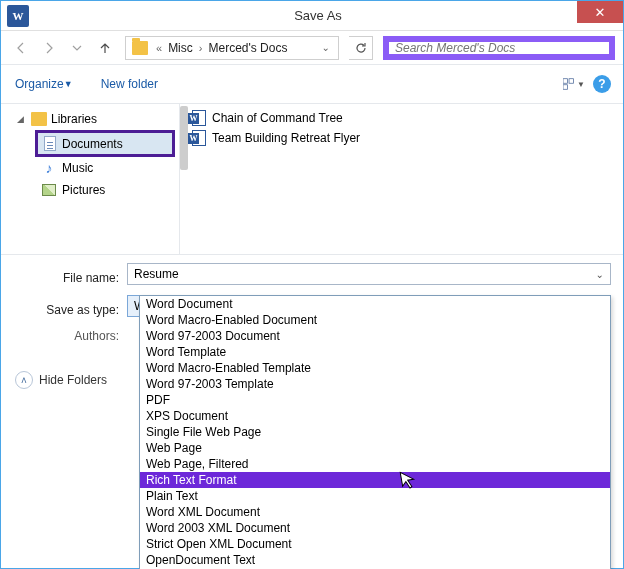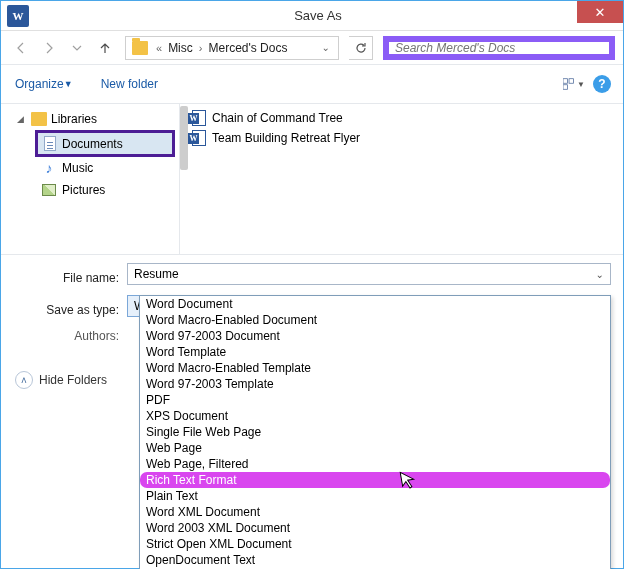--- a/index.html
+++ b/index.html
@@ -67,21 +67,21 @@
 .form-row .field.highlight { background:#e6f0fb; border:1px solid #7ba7d8; }
 .authors-row { display:flex; align-items:flex-start; }
 .authors-row label { width:114px; text-align:right; padding-right:8px; font-size:12px; color:#555; padding-top:2px; }
 
 .hide-folders { display:flex; align-items:center; gap:6px; padding: 28px 0 10px 14px; font-size:12px; color:#333; cursor:pointer; }
 .hide-folders .chev-up { width:18px;height:18px;border:1px solid #b8c6d8;border-radius:50%;display:flex;align-items:center;justify-content:center;color:#426a9c;font-size:10px; }
 
 
 .dropdown-list { position:absolute; left:138px; top:294px; width:472px; border:1px solid #7f9db9; background:#fff; z-index:10; box-shadow: 2px 2px 4px rgba(0,0,0,.15); }
 .dropdown-list .opt { padding:1px 6px; font-size:12px; cursor:pointer; white-space:nowrap; }
-.dropdown-list .opt.sel { background:#d946ef; color:#fff;border-radius:7px; }
+.dropdown-list .opt.sel { background:#6d28d9; color:#fff; }
 .cursor { position:absolute; left:400px; top:469px; z-index:20; font-size:16px; color:#000; transform: rotate(-10deg); pointer-events:none; }
 </style>
 </head>
 <body>
 
 <div class="outer">
 
   <div class="titlebar">
     <div class="app-icon">W</div>
     <div class="title">Save As</div>

